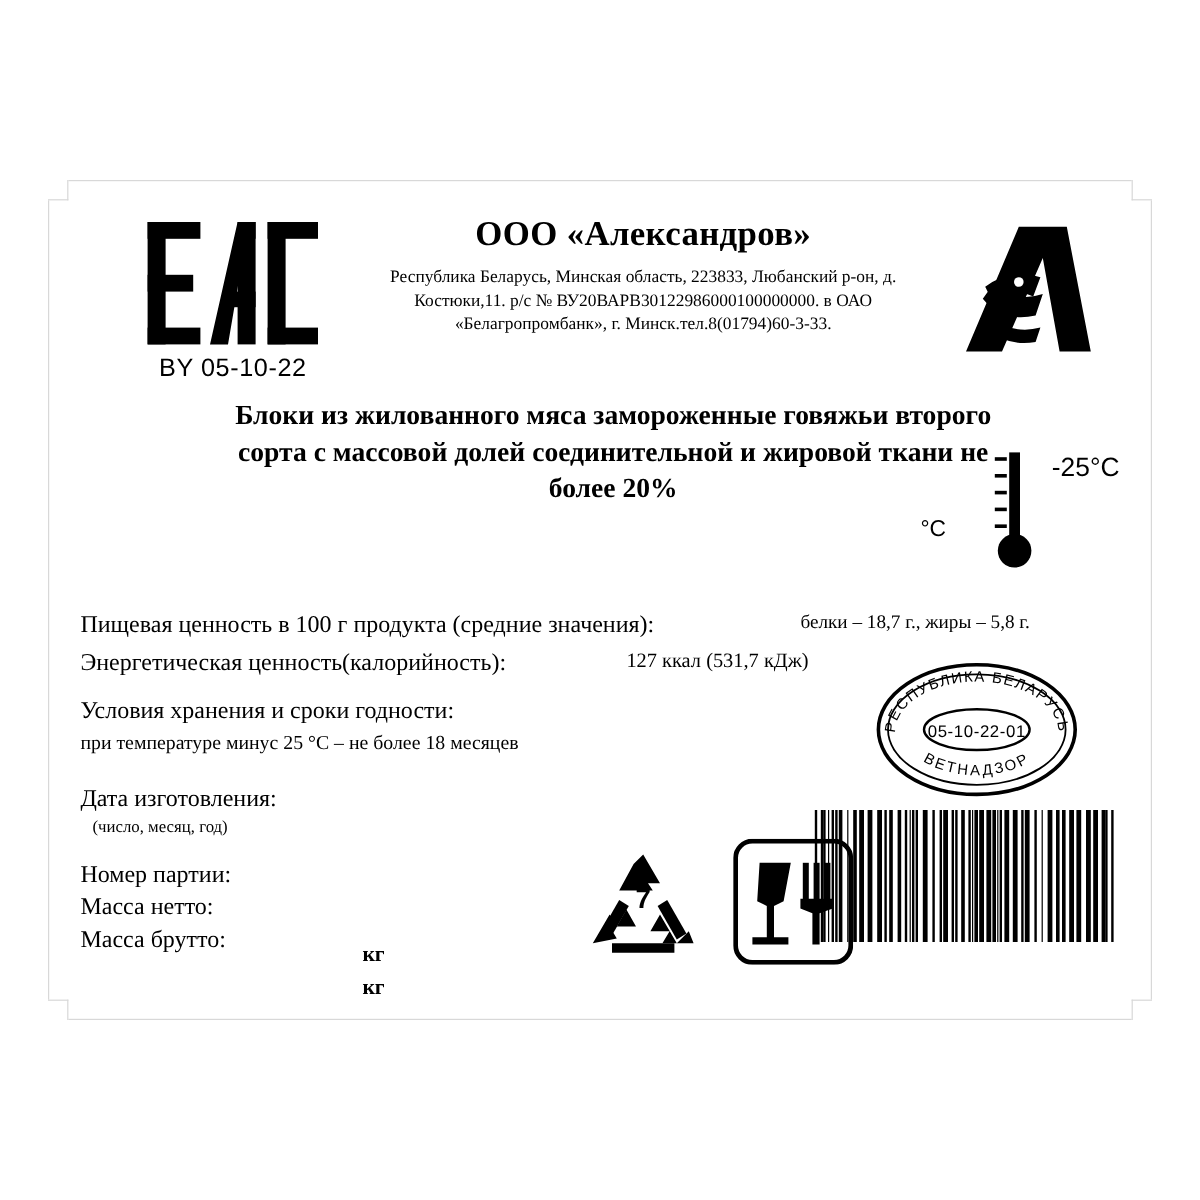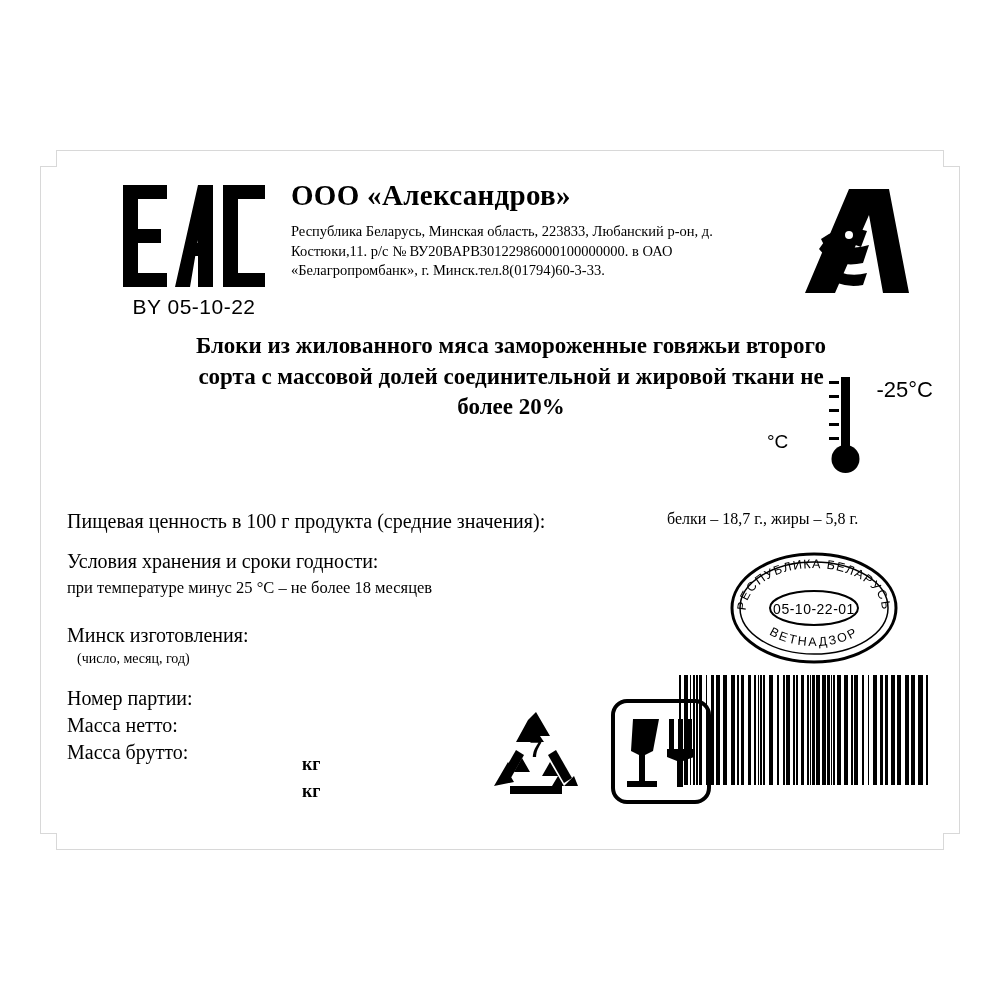--- a/index.html
+++ b/index.html
@@ -58,21 +58,21 @@
     letter-spacing: 0.5px;
     margin-top: 4px;
   }
 
   
   .company {
     position: absolute;
     left: 250px;
     top: 28px;
     width: 490px;
-    text-align: left;
+    text-align: center;
   }
   .company-name {
     font-size: 29px;
     font-weight: bold;
     letter-spacing: 0.3px;
   }
   .company-addr {
     margin-top: 10px;
     font-size: 14.5px;
     line-height: 1.35;
@@ -297,28 +297,32 @@
     </svg>
   </div>
 
   <div class="info">
 
     <div class="row nutrition">
       <span class="lbl-bold">Пищевая ценность  в 100 г продукта (средние значения):</span>
       <span class="right">белки – 18,7 г., жиры – 5,8  г.</span>
     </div>
 
+    <div class="row nutrition nutrition-2" style="margin-top:6px;">
+      <span class="lbl-bold">Энергетическая ценность(калорийность):</span>
+      <span class="val">127 ккал (531,7 кДж)</span>
+    </div>
 
     <div class="row storage">
       <span class="lbl-bold">Условия хранения и сроки годности:</span>
       <div class="storage-line">при температуре минус 25 °С  – не более  18 месяцев</div>
     </div>
 
     <div class="row mfg-date">
-      <span class="lbl-bold">Минск изготовления:</span>
+      <span class="lbl-bold">Дата изготовления:</span>
       <div class="mfg-hint">(число, месяц, год)</div>
     </div>
 
     <div class="row batch">
       <span class="lbl-bold">Номер партии:</span>
     </div>
 
     <div class="row mass-row">
       <span class="lbl-bold">Масса нетто:</span>
       <span class="mass-unit">кг</span>

